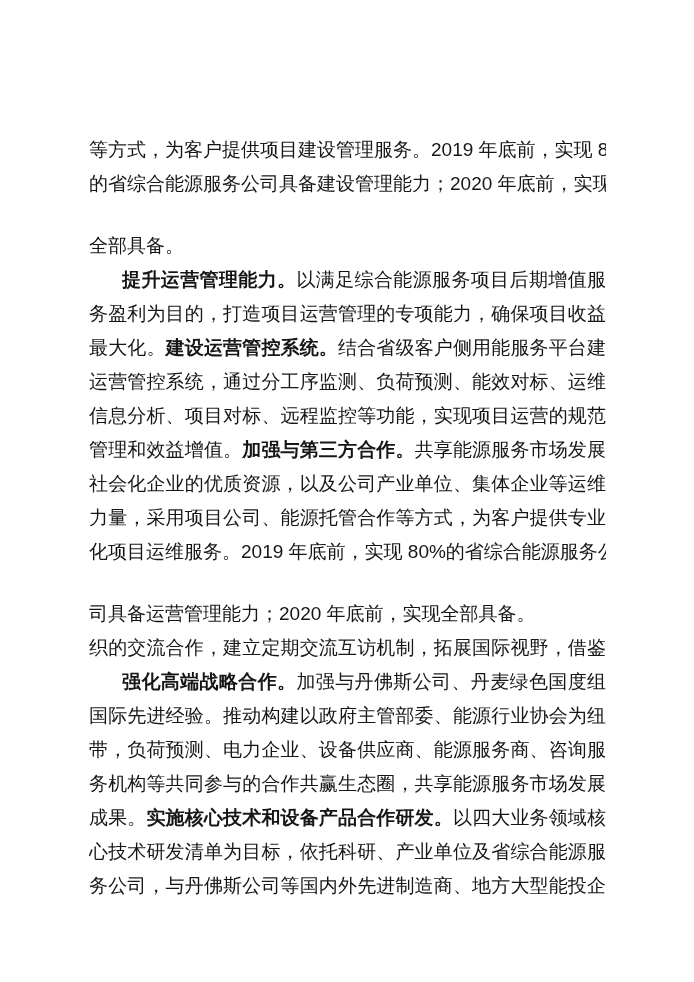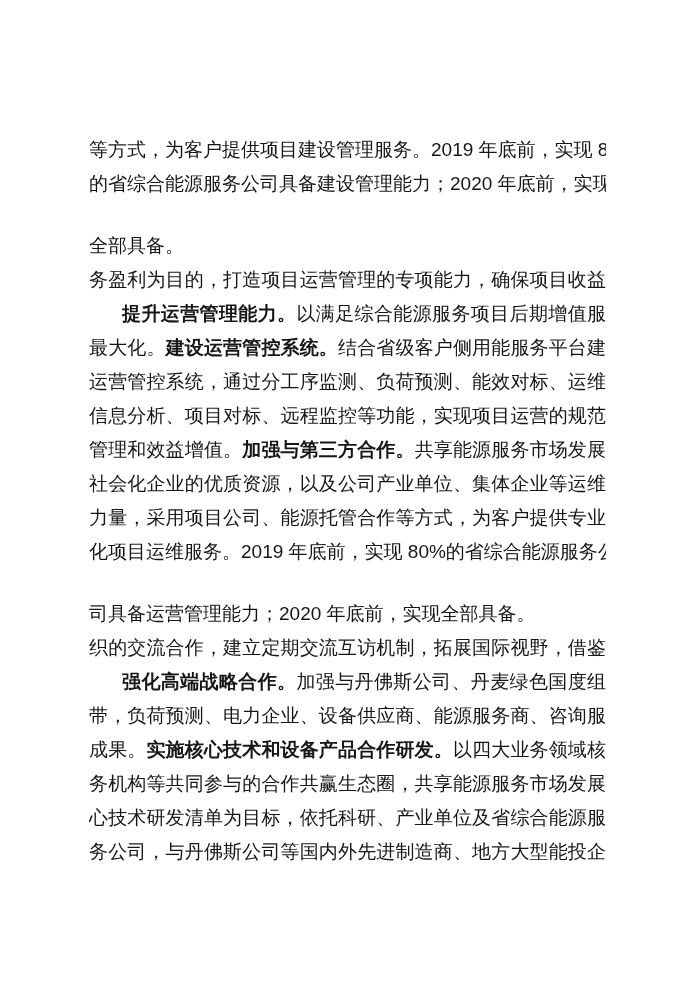--- a/index.html
+++ b/index.html
@@ -48,31 +48,32 @@
   }
 </style>
 </head>
 <body>
 
 <div class="page">
   <main class="doc-body">
       <div class="line"><span>等方式，为客户提供项目建设管理服务。2019 年底前，实现 80%</span></div>
       <div class="line"><span>的省综合能源服务公司具备建设管理能力；2020 年底前，实现</span></div>
       <div class="line end"><span>全部具备。</span></div>
+      <div class="line indent"><b>提升运营管理能力。</b><span>以满足综合能源服务项目后期增值服</span></div>
       <div class="line"><span>务盈利为目的，打造项目运营管理的专项能力，确保项目收益</span></div>
-      <div class="line indent"><b>提升运营管理能力。</b><span>以满足综合能源服务项目后期增值服</span></div>
       <div class="line"><span>最大化。</span><b>建设运营管控系统。</b><span>结合省级客户侧用能服务平台建</span></div>
       <div class="line"><span>运营管控系统，通过分工序监测、负荷预测、能效对标、运维</span></div>
       <div class="line"><span>信息分析、项目对标、远程监控等功能，实现项目运营的规范</span></div>
       <div class="line"><span>管理和效益增值。</span><b>加强与第三方合作。</b><span>共享能源服务市场发展</span></div>
       <div class="line"><span>社会化企业的优质资源，以及公司产业单位、集体企业等运维</span></div>
       <div class="line"><span>力量，采用项目公司、能源托管合作等方式，为客户提供专业</span></div>
       <div class="line"><span>化项目运维服务。2019 年底前，实现 80%的省综合能源服务公</span></div>
       <div class="line end"><span>司具备运营管理能力；2020 年底前，实现全部具备。</span></div>
       <div class="line"><span>织的交流合作，建立定期交流互访机制，拓展国际视野，借鉴</span></div>
       <div class="line indent"><b>强化高端战略合作。</b><span>加强与丹佛斯公司、丹麦绿色国度组</span></div>
+      <div class="line"><span>国际先进经验。推动构建以政府主管部委、能源行业协会为纽</span></div>
       <div class="line"><span>带，负荷预测、电力企业、设备供应商、能源服务商、咨询服</span></div>
+      <div class="line"><span>务机构等共同参与的合作共赢生态圈，共享能源服务市场发展</span></div>
       <div class="line"><span>成果。</span><b>实施核心技术和设备产品合作研发。</b><span>以四大业务领域核</span></div>
-      <div class="line"><span>务机构等共同参与的合作共赢生态圈，共享能源服务市场发展</span></div>
       <div class="line"><span>心技术研发清单为目标，依托科研、产业单位及省综合能源服</span></div>
       <div class="line"><span>务公司，与丹佛斯公司等国内外先进制造商、地方大型能投企</span></div>
     </main>
 </div>
 
 </body></html>

